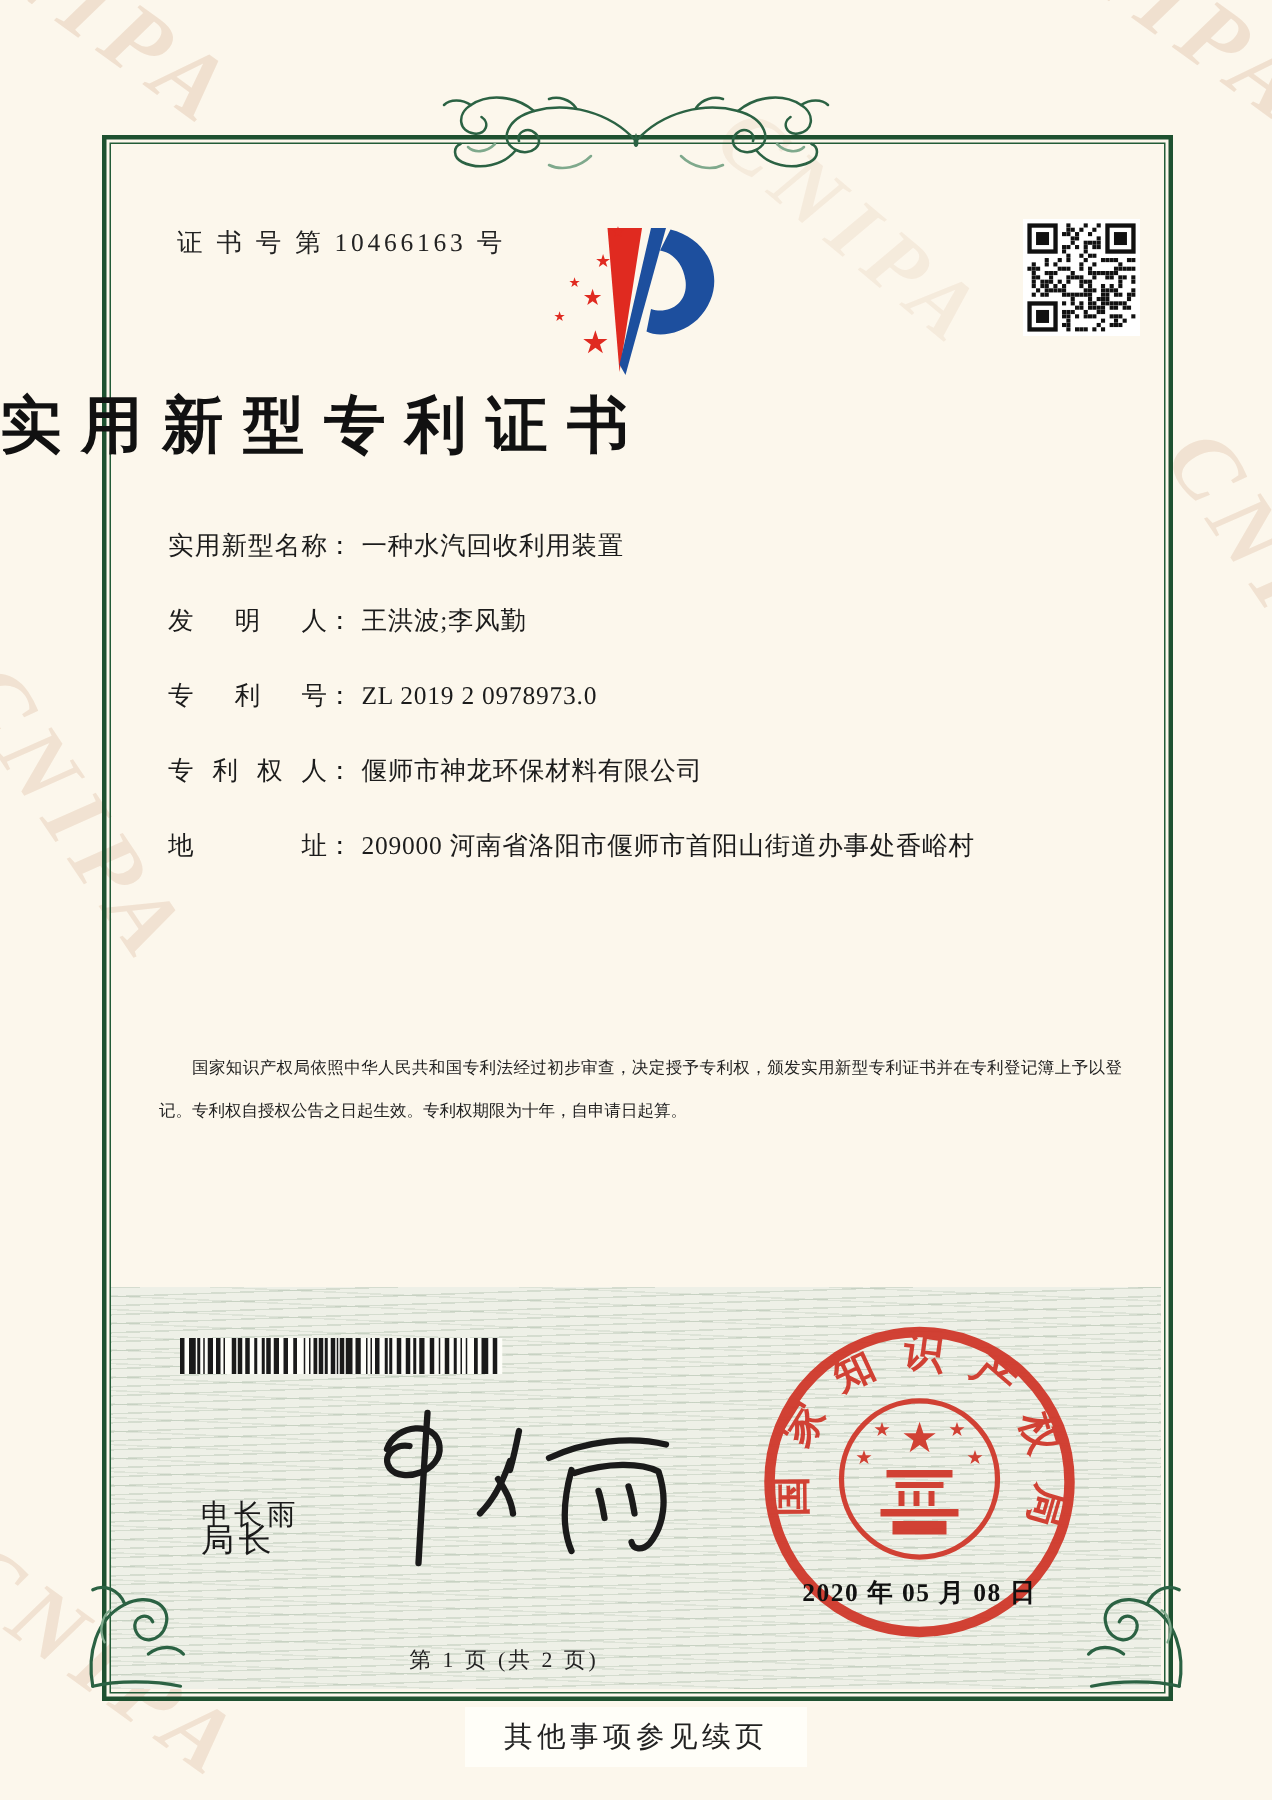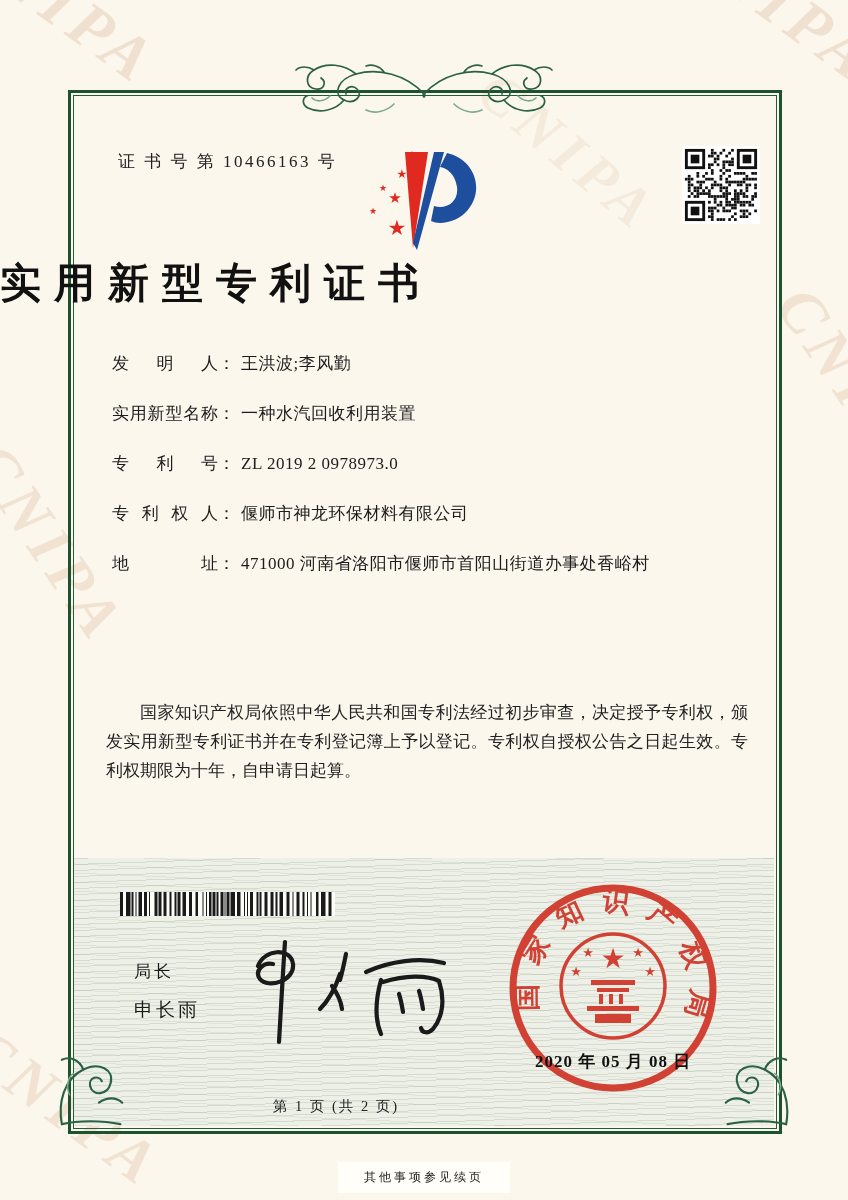--- a/index.html
+++ b/index.html
@@ -42,41 +42,41 @@
          letter-spacing:13px;color:#111;}
 
   .fields{position:absolute;left:112px;top:352px;width:640px;font-size:17px;color:#1c1c1c;}
   .field-row{height:24px;margin-bottom:26px;white-space:nowrap;}
   .f-label{display:inline-block;width:106px;text-align:justify;text-align-last:justify;vertical-align:top;}
   .f-colon{display:inline-block;margin-right:6px;}
   .f-value{letter-spacing:.5px;}
   .grant-left{display:inline-block;width:340px;white-space:nowrap;}
   .grant-right{display:inline-block;white-space:nowrap;}
 
-  .paragraphs{position:absolute;left:106px;top:698px;width:642px;font-size:17px;line-height:29px;
+  .paragraphs{position:absolute;left:106px;top:698px;width:642px;font-size:11px;line-height:29px;
               color:#222;text-align:justify;}
   .paragraphs p{margin:0;text-indent:2em;}
 
   .barcode{position:absolute;left:120px;top:892px;width:215px;height:24px;z-index:2;}
 
-  .sig-title{position:absolute;left:134px;top:960px;font-size:17px;letter-spacing:3px;color:#1a1a1a;z-index:2;
+  .sig-title{position:absolute;left:134px;top:1012px;font-size:22px;letter-spacing:3px;color:#1a1a1a;z-index:2;
              font-family:"Liberation Sans","DejaVu Sans",sans-serif;}
   .sig-name{position:absolute;left:134px;top:997px;font-size:19px;letter-spacing:3px;color:#1a1a1a;z-index:2;
             font-family:"Liberation Sans","DejaVu Sans",sans-serif;}
   .sig-script{position:absolute;left:228px;top:936px;width:230px;height:112px;z-index:2;}
 
   .seal{position:absolute;left:505px;top:880px;width:216px;height:216px;z-index:4;opacity:.95;}
   .seal-date{position:absolute;left:505px;top:1050px;width:216px;text-align:center;font-size:17px;
              font-weight:700;color:#111;z-index:5;letter-spacing:1px;}
 
   .page-indicator{position:absolute;left:0;top:1097px;width:672px;text-align:center;font-size:14.5px;
                   letter-spacing:2px;color:#222;z-index:3;}
   .continuation{position:absolute;left:0;top:1138px;width:848px;text-align:center;z-index:2;}
-  .continuation span{display:inline-block;background:#fffef8;padding:7px 26px;font-size:12px;
-                     letter-spacing:3px;color:#222;margin-top:24px;}
+  .continuation span{display:inline-block;background:#fffef8;padding:7px 26px;font-size:19px;
+                     letter-spacing:3px;color:#222;}
 </style>
 </head>
 <body>
 
 <div class="page">
 
   <div class="wm wm1">CNIPA</div>
   <div class="wm wm2">CNIPA</div>
   <div class="wm wm3">CNIPA</div>
   <div class="wm wm4">CNIPA</div>
@@ -348,33 +348,33 @@
           <rect x="3" y="56.28" width="20.72" height="20.72"></rect>
           <rect x="5.96" y="59.24" width="14.8" height="14.8" fill="#fff"></rect>
           <rect x="8.92" y="62.2" width="8.879999999999999" height="8.879999999999999" fill="#111"></rect>
         </g>
     </svg>
 
     <div class="title">实用新型专利证书</div>
 
     <div class="fields">
       <div class="field-row">
-        <span class="f-label">发明人</span><span class="f-colon">：</span><span class="f-value">王洪波;李风勤</span>
+        <span class="f-label">实用新型名称</span><span class="f-colon">：</span><span class="f-value">一种水汽回收利用装置</span>
       </div>
       <div class="field-row">
-        <span class="f-label">实用新型名称</span><span class="f-colon">：</span><span class="f-value">一种水汽回收利用装置</span>
+        <span class="f-label">发明人</span><span class="f-colon">：</span><span class="f-value">王洪波;李风勤</span>
       </div>
       <div class="field-row">
         <span class="f-label">专利号</span><span class="f-colon">：</span><span class="f-value">ZL 2019 2 0978973.0</span>
       </div>
       <div class="field-row">
         <span class="f-label">专利权人</span><span class="f-colon">：</span><span class="f-value">偃师市神龙环保材料有限公司</span>
       </div>
       <div class="field-row">
-        <span class="f-label">地址</span><span class="f-colon">：</span><span class="f-value">471000 河南省洛阳市偃师市首阳山街道办事处香峪村</span>
+        <span class="f-label">地址</span><span class="f-colon">：</span><span class="f-value">209000 河南省洛阳市偃师市首阳山街道办事处香峪村</span>
       </div>
     </div>
 
     <div class="paragraphs">
       <p>国家知识产权局依照中华人民共和国专利法经过初步审查，决定授予专利权，颁发实用新型专利证书并在专利登记簿上予以登记。专利权自授权公告之日起生效。专利权期限为十年，自申请日起算。</p>
     </div>
 
     <svg class="barcode" viewBox="0 0 215 24">
       <rect x="0" y="0" width="215" height="24" fill="#fdfdf8"></rect>
       <g id="barcode-bars" fill="#1a1a1a">

